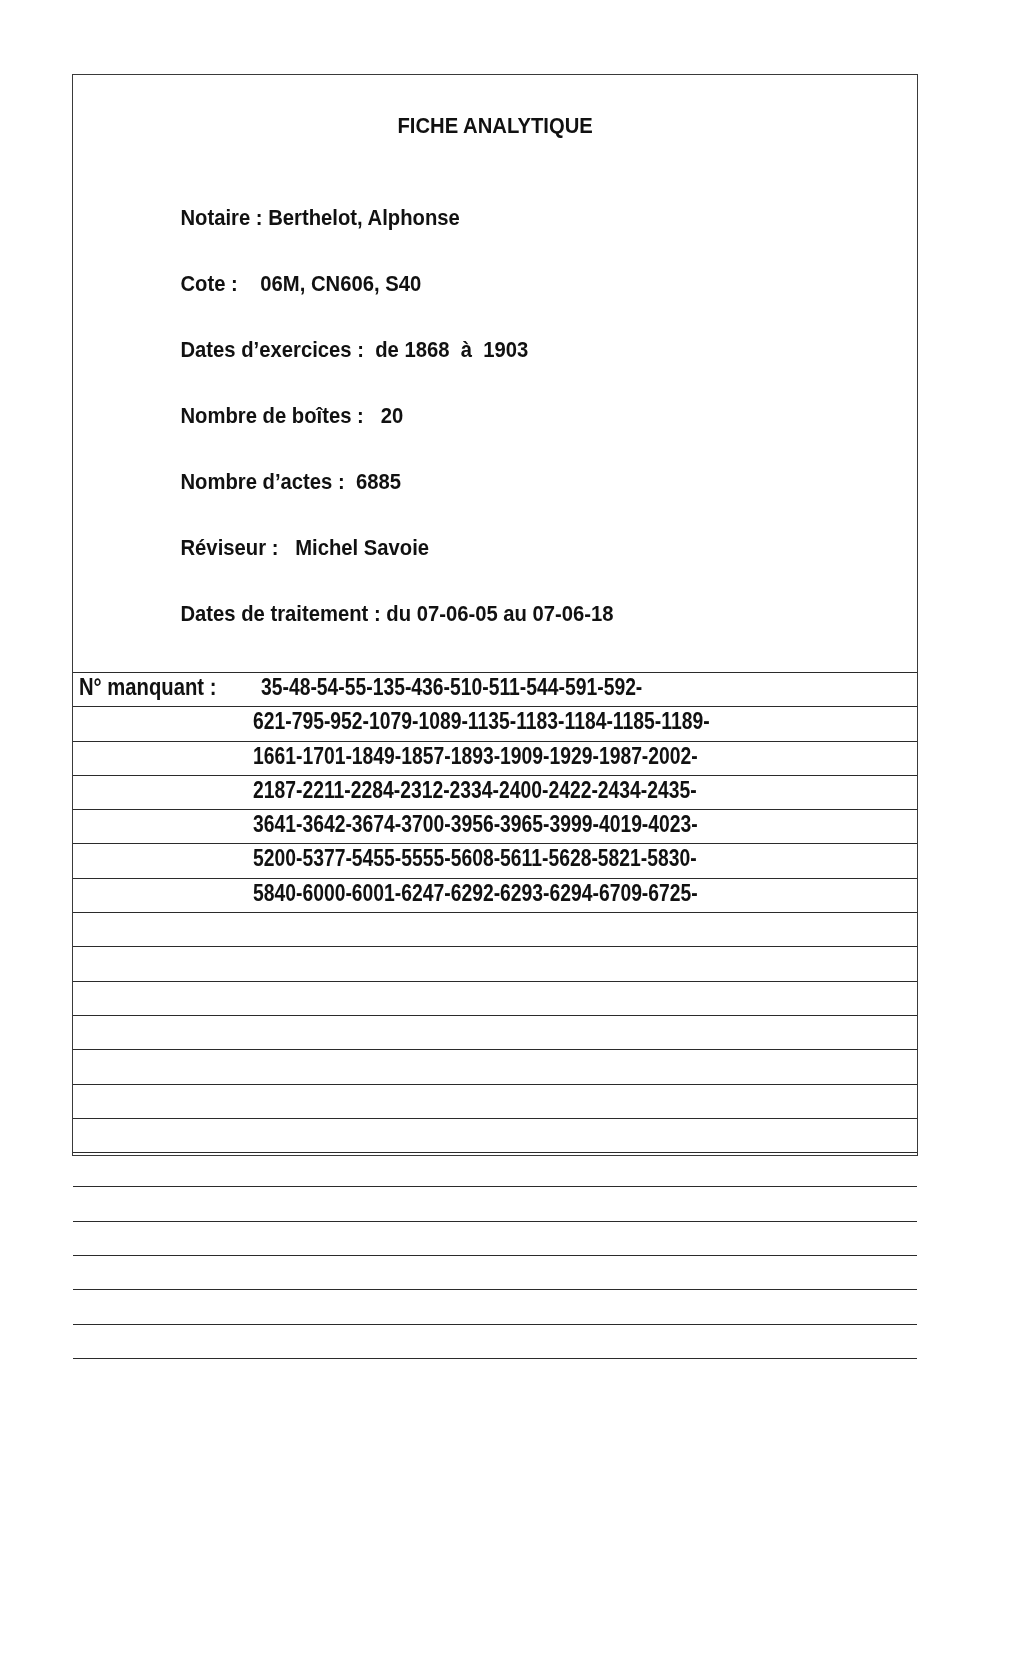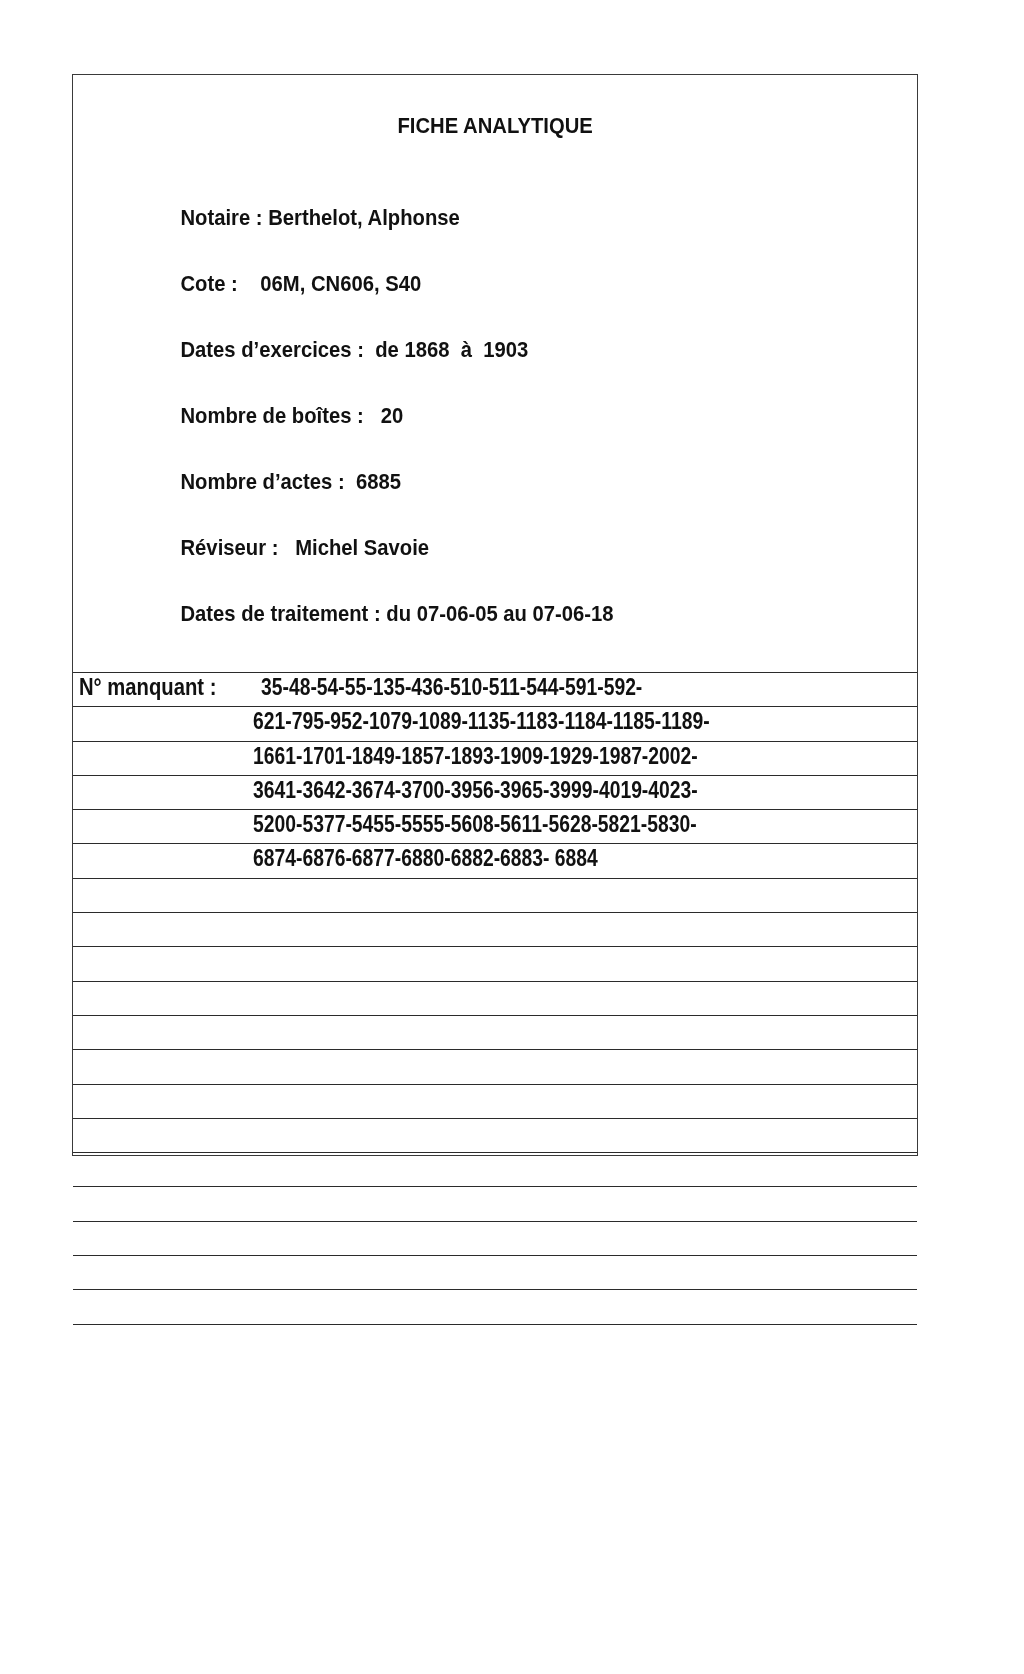--- a/index.html
+++ b/index.html
@@ -117,27 +117,30 @@
       <span class="label">N° manquant :</span>
       <span class="nums first">35-48-54-55-135-436-510-511-544-591-592-</span>
     </div>
     <div class="row">
         <span class="nums cont">621-795-952-1079-1089-1135-1183-1184-1185-1189-</span>
       </div>
     <div class="row">
         <span class="nums cont">1661-1701-1849-1857-1893-1909-1929-1987-2002-</span>
       </div>
     <div class="row">
+        <span class="nums cont">2187-2211-2284-2312-2334-2400-2422-2434-2435-</span>
+      </div>
+    <div class="row">
         <span class="nums cont">3641-3642-3674-3700-3956-3965-3999-4019-4023-</span>
       </div>
     <div class="row">
         <span class="nums cont">5200-5377-5455-5555-5608-5611-5628-5821-5830-</span>
       </div>
     <div class="row">
-        <span class="nums cont">6874-6876-6877-6880-6882-6883- 6884</span>
+        <span class="nums cont">5840-6000-6001-6247-6292-6293-6294-6709-6725-</span>
       </div>
   <div class="row"></div>
       <div class="row"></div>
       <div class="row"></div>
       <div class="row"></div>
       <div class="row"></div>
       <div class="row"></div>
       <div class="row"></div>
       <div class="row"></div>
       <div class="row"></div>

